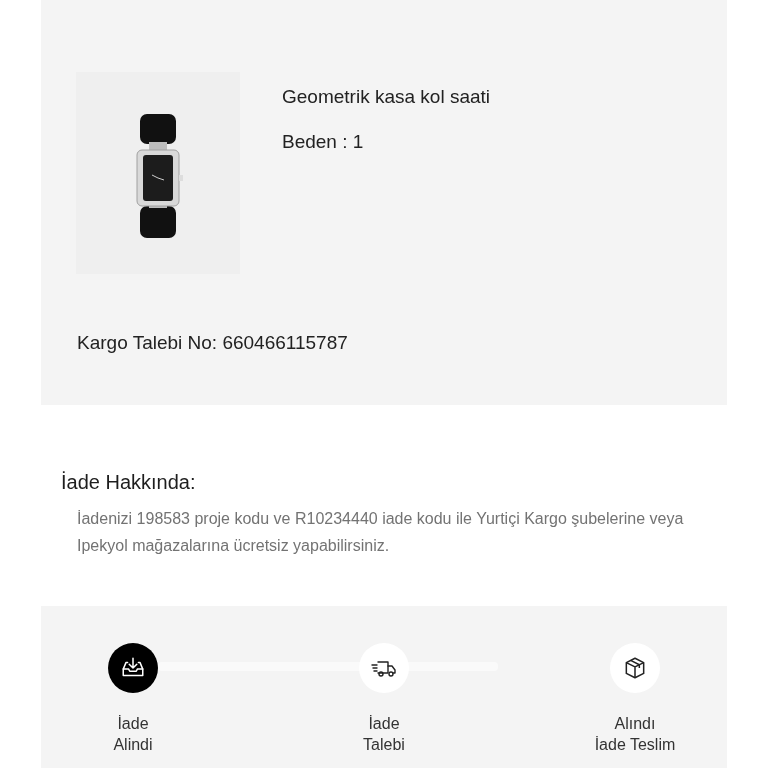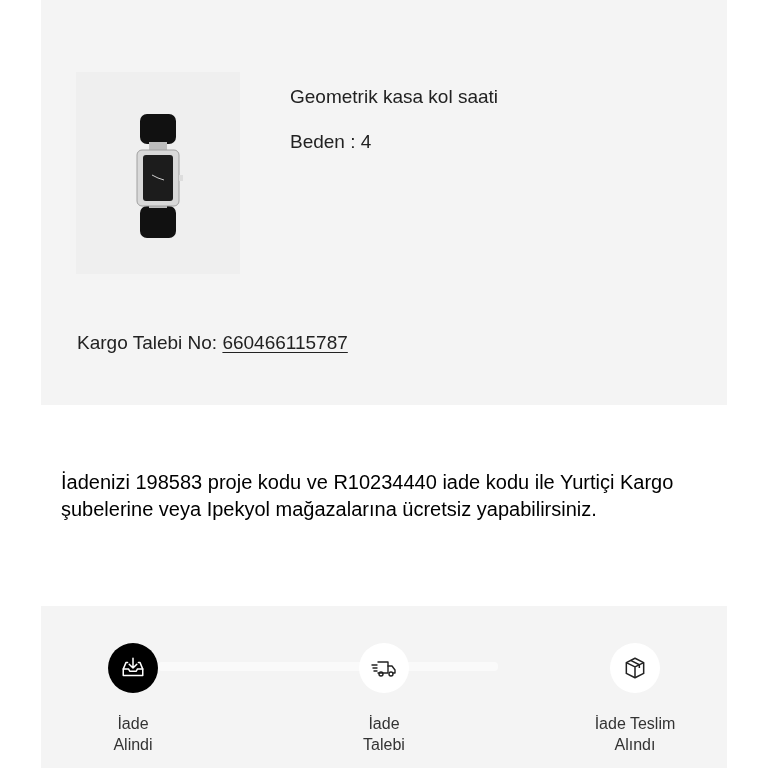--- a/index.html
+++ b/index.html
@@ -10,27 +10,27 @@
   }
   .panel-top {
     position: absolute; left: 41px; top: 0; width: 686px; height: 405px;
     background: #f4f4f4;
   }
   .product-image {
     position: absolute; left: 76px; top: 72px; width: 164px; height: 202px;
     background: #efefef;
   }
   .product-info { position: absolute; left: 282px; top: 86px; }
-  .product-info .line { font-size: 19px; line-height: 22px; margin-bottom: 23px; color: #222; margin-left: 8px; }
+  .product-info .line { font-size: 19px; line-height: 22px; margin-bottom: 23px; color: #222; }
   .tracking { position: absolute; left: 77px; top: 332px; font-size: 19px; color: #222; }
-  .tracking a { color: #222; text-decoration: underline; text-underline-offset: 3px; }
+  .tracking a { color: #222; text-underline-offset: 3px; }
 
   .about { position: absolute; left: 61px; top: 469px; width: 660px; }
   .about .title { font-size: 20px; line-height: 26px; color: #1e1e1e; margin-bottom: 10px; }
-  .about .body { font-size: 20px; line-height: 27px; color: #000000; }
+  .about .body { font-size: 16px; line-height: 27px; color: #737373; margin-left: 16px; }
 
   .panel-bottom {
     position: absolute; left: 41px; top: 606px; width: 686px; height: 162px;
     background: #f4f4f4;
   }
   .track {
     position: absolute; left: 158px; top: 662px; width: 340px; height: 9px;
     background: #fafafa; border-radius: 4px;
   }
   .step { position: absolute; width: 150px; text-align: center; }
@@ -55,29 +55,30 @@
     <rect x="61" y="78" width="42" height="56" rx="5" fill="#d9d9d9" stroke="#a0a0a0"></rect>
     <rect x="67" y="83" width="30" height="46" rx="3" fill="#1c1c1c"></rect>
     <line x1="82" y1="106" x2="76" y2="103" stroke="#ccc" stroke-width="1"></line>
     <line x1="82" y1="106" x2="88" y2="108" stroke="#ccc" stroke-width="1"></line>
     <rect x="103" y="103" width="4" height="6" fill="#ddd"></rect>
   </svg>
 </div>
 
 <div class="product-info">
   <div class="line">Geometrik kasa kol saati</div>
-  <div class="line">Beden : 4</div>
+  <div class="line">Beden : 1</div>
 </div>
 
 <div class="tracking">
   <span>Kargo Talebi No:</span>
   <a>660466115787</a>
 </div>
 
 <div class="about">
+  <div class="title">İade Hakkında:</div>
   <div class="body">İadenizi 198583 proje kodu ve R10234440 iade kodu ile Yurtiçi Kargo şubelerine veya Ipekyol mağazalarına ücretsiz yapabilirsiniz.</div>
 </div>
 
 <div class="panel-bottom"></div>
 <div class="track"></div>
 
 <div class="step" style="left:58px; top:643px;">
   <div class="circle active">
     <svg width="26" height="26" viewBox="0 0 24 24" fill="none" stroke="#ffffff" stroke-width="1.4" stroke-linecap="round" stroke-linejoin="round">
       <path d="M12 3v9M8.5 8.5L12 12l3.5-3.5"></path>
@@ -109,16 +110,16 @@
 
 <div class="step" style="left:560px; top:643px;">
   <div class="circle">
     <svg width="26" height="26" viewBox="0 0 24 24" fill="none" stroke="#222" stroke-width="1.4" stroke-linejoin="round">
       <path d="M12 3l8 4v10l-8 4-8-4V7z"></path>
       <path d="M4 7l8 4 8-4M12 11v10"></path>
       <path d="M8 5l8 4v3"></path>
     </svg>
   </div>
   <div class="label">
+    <div>Alındı</div>
     <div>İade Teslim</div>
-    <div>Alındı</div>
   </div>
 </div>
 
 </body></html>

